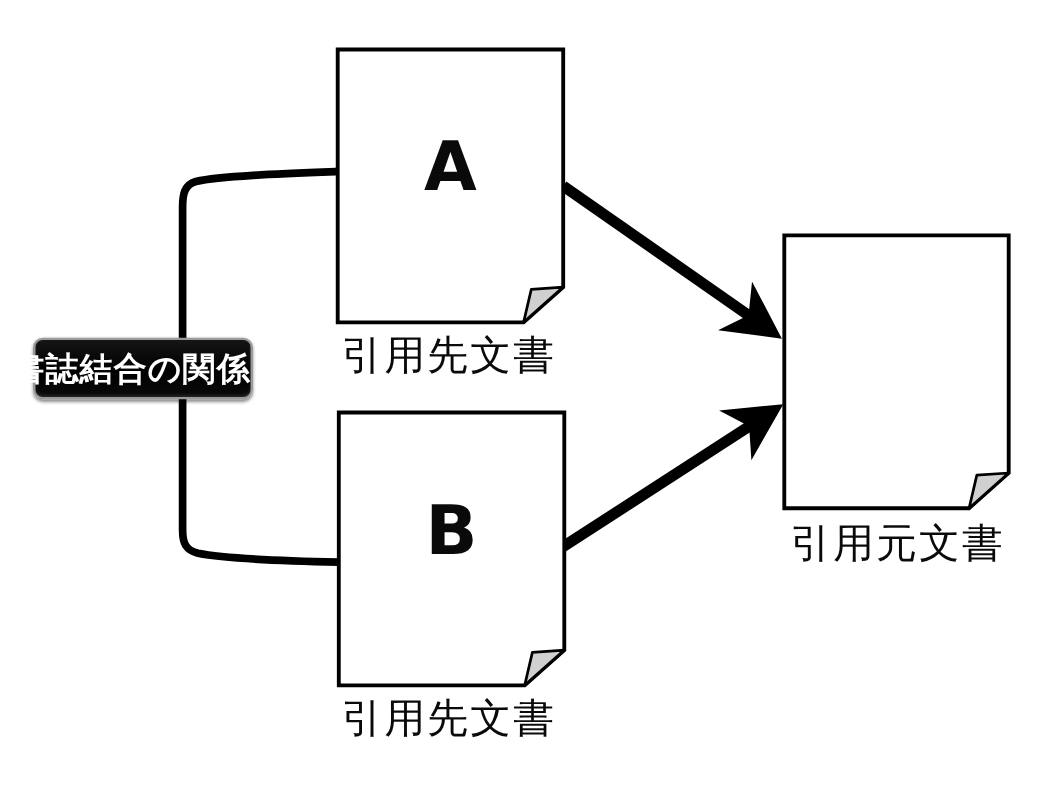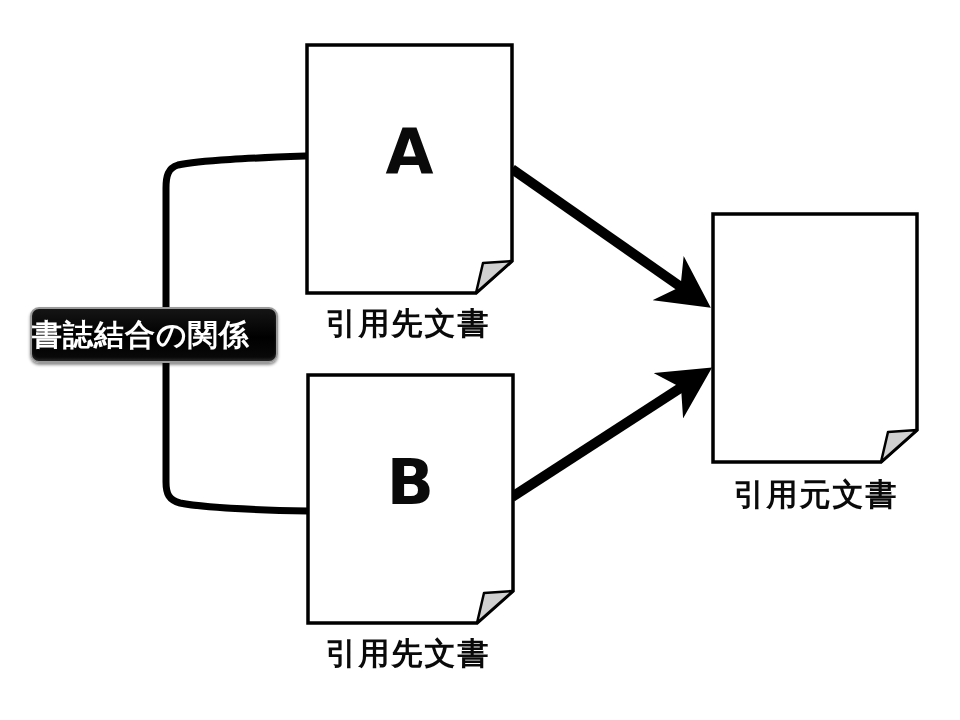--- a/index.html
+++ b/index.html
@@ -28,43 +28,43 @@
     font-size: 62px;
     font-weight: bold;
     color: #0a0a0a;
     line-height: 72px;
   }
   .doc-letter.letter-a { left: 307px; top: 116px; width: 205px; }
   .doc-letter.letter-b { left: 308px; top: 447px; width: 205px; }
   .doc-caption {
     position: absolute;
     text-align: center;
-    font-size: 31px;
-    font-weight: bold;
+    font-size: 37px;
+    font-weight: normal;
     color: #0a0a0a;
     letter-spacing: 2px;
     line-height: 36px;
     white-space: nowrap;
   }
   .doc-caption.caption-a { left: 258px; top: 305px; width: 300px; }
   .doc-caption.caption-b { left: 258px; top: 635px; width: 300px; }
   .doc-caption.caption-src { left: 666px; top: 476px; width: 300px; }
   .coupling-label {
     position: absolute;
     left: 30px;
     top: 307px;
-    width: 248px;
+    width: 200px;
     height: 56px;
     background: linear-gradient(180deg, #151515 0%, #000000 55%, #0a0a0a 100%);
     border: 2px solid #9a9a9a;
     border-radius: 9px;
     box-sizing: border-box;
     display: flex;
     align-items: center;
-    justify-content: flex-start;
+    justify-content: flex-end;
     box-shadow: 0 2px 3px rgba(0,0,0,0.45), inset 0 -2px 3px rgba(255,255,255,0.12);
   }
   .coupling-label span {
     color: #ffffff;
     font-size: 30px;
     font-weight: bold;
     letter-spacing: 1px;
     white-space: nowrap;
   }
 </style>

